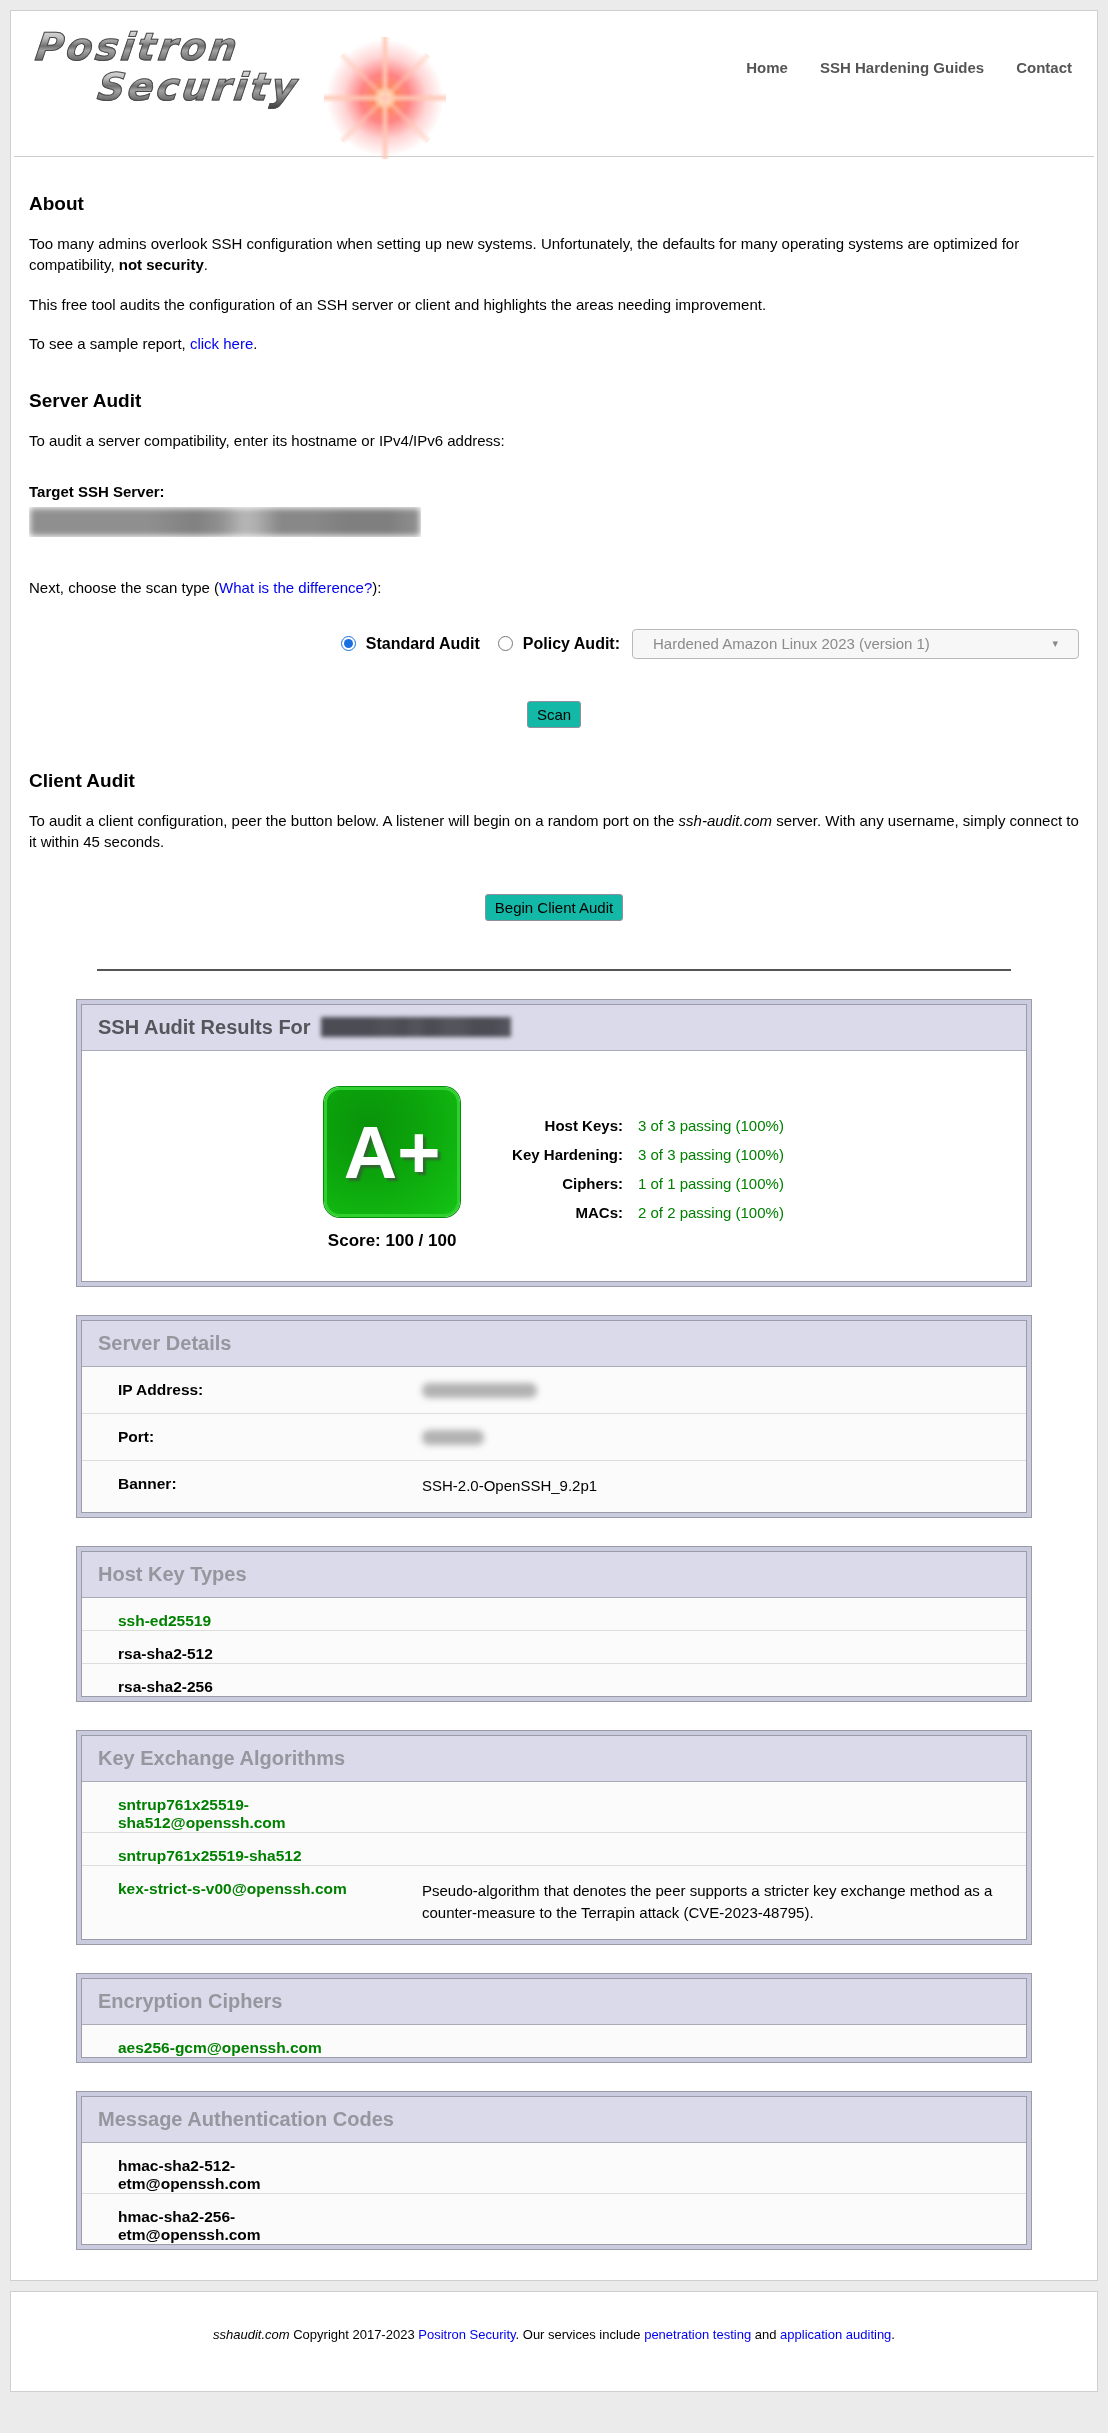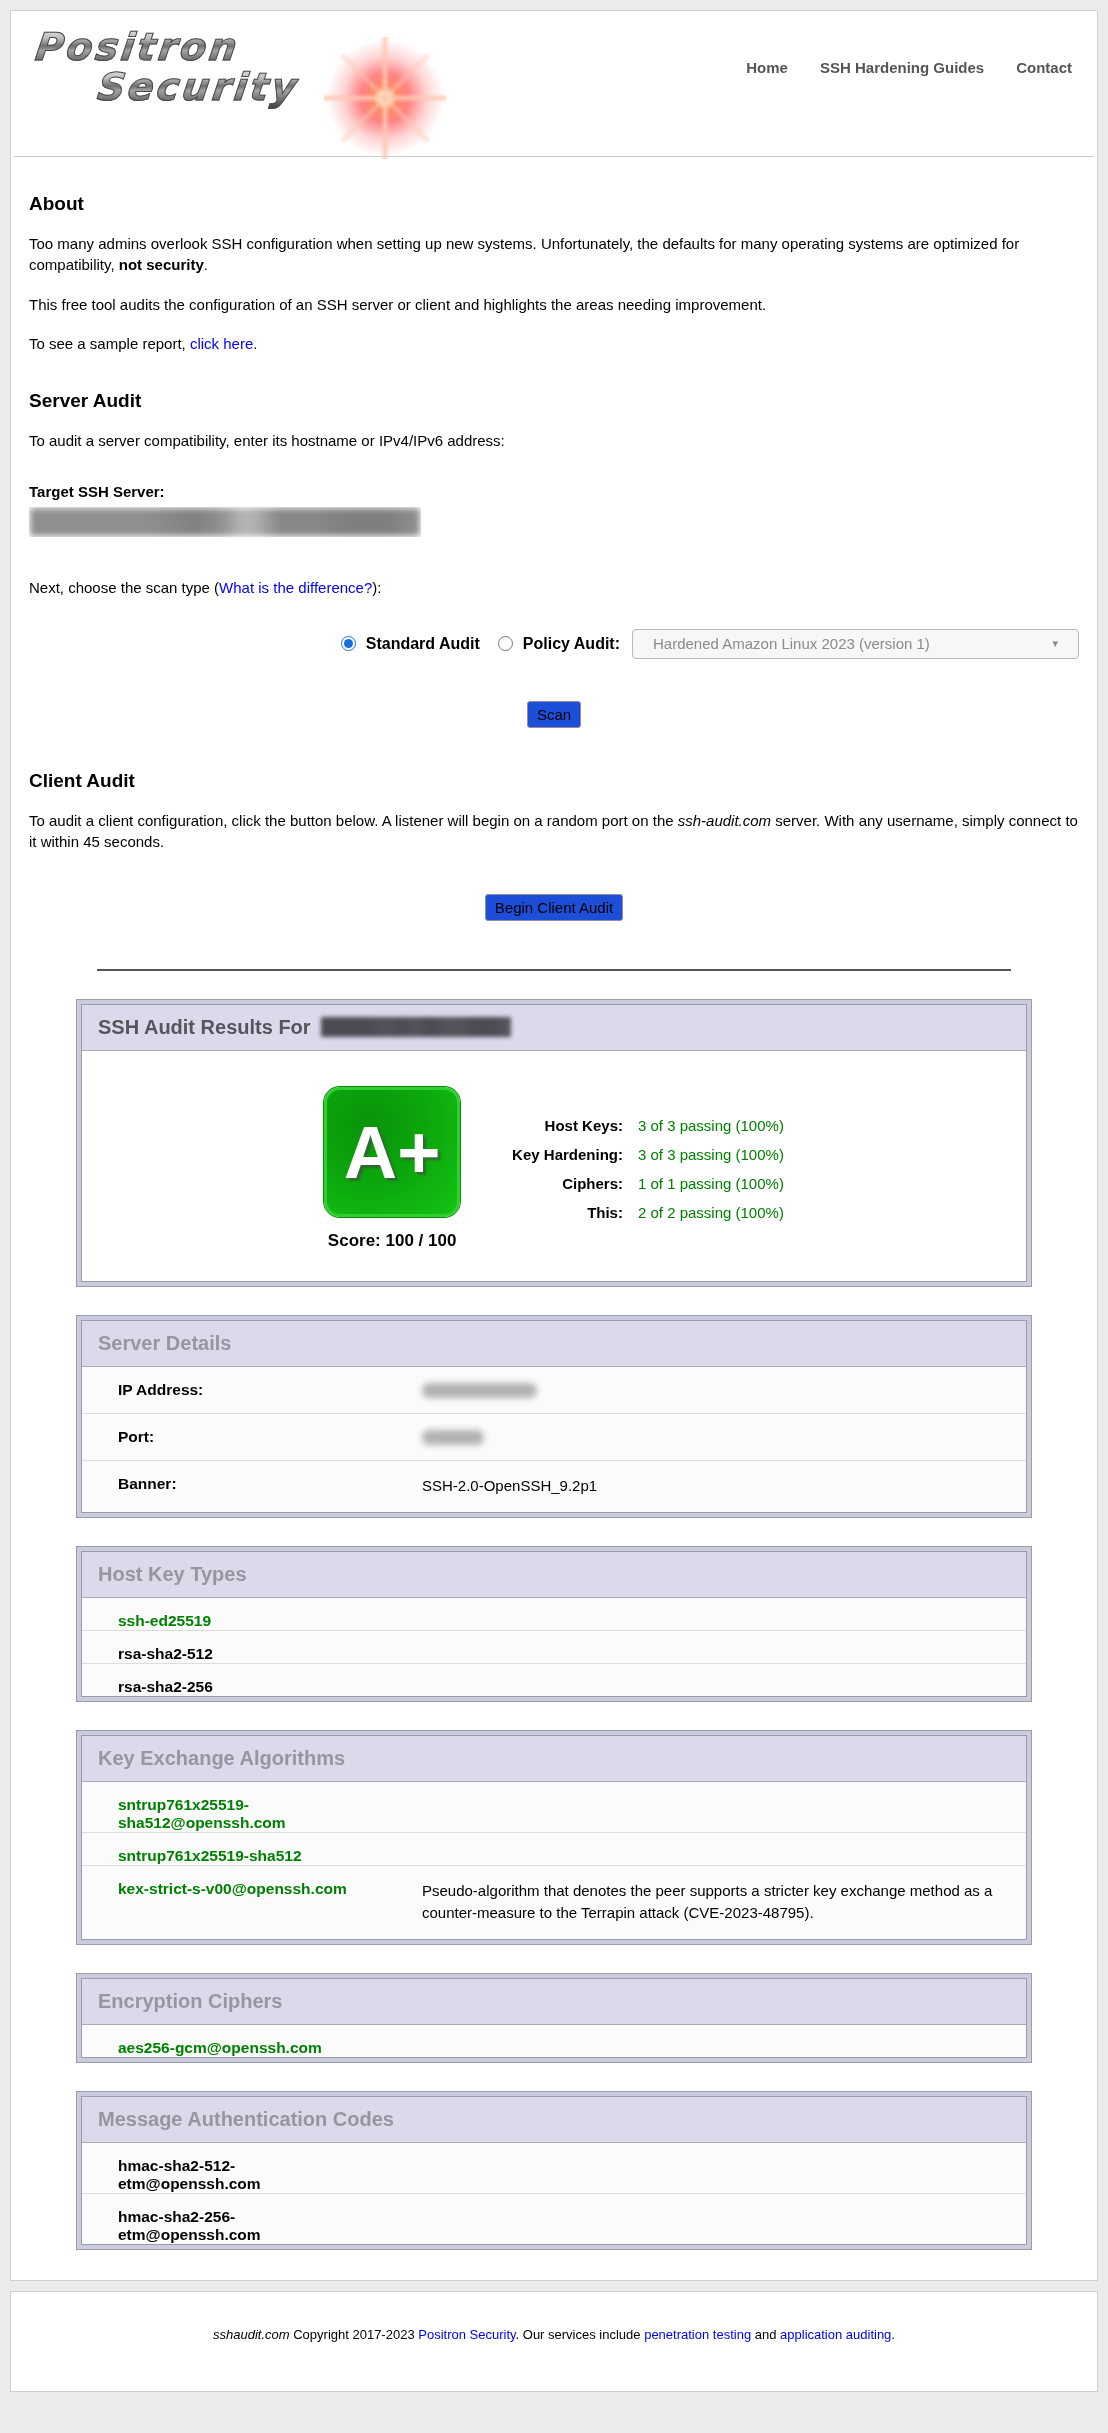--- a/index.html
+++ b/index.html
@@ -55,21 +55,21 @@
         radial-gradient(circle at 96% 52%, #a8a8a8 0 22%, transparent 36%),
         linear-gradient(#e6e6e6,#ededed); }
   .radio-row { display:flex; justify-content:flex-end; align-items:center; gap:8px;
                font-weight:bold; font-size:16px; margin:30px 0; }
   .radio-row input[type=radio] { width:15px; height:15px; accent-color:#1a6fe0; margin:0 2px 0 0; }
   .sel { width:447px; height:30px; background:#f7f7f7; border:1px solid #b9b9b9; border-radius:4px;
          color:#8b8b8b; font-size:15px; font-weight:normal; display:flex; align-items:center;
          justify-content:space-between; padding:0 20px; margin-left:4px; }
   .sel .chev { color:#888; font-size:11px; }
   .btn-row { text-align:center; margin:42px 0; }
-  button.std { font-family:inherit; font-size:15px; padding:4px 9px; background:#1d4ed8;
+  button.std { font-family:inherit; font-size:15px; padding:4px 9px; background:#14b8a6;
                border:1px solid #8f8f9d; border-radius:3px; color:#000; cursor:pointer; }
   hr.sep { border:0; border-top:2px solid #555; width:87%; margin:48px auto 0; }
 
   
   .sbox { margin:28px 47px 0; border:1px solid #9c9ca8; background:#cbcbdf; padding:4px; }
   .sbox-in { border:1px solid #9c9ca8; background:#fbfbfb; }
   .sbox-head { background:#dadaea; border-bottom:1px solid #ababb8; padding:11px 16px;
                font-size:20px; font-weight:bold; color:#96969f; }
   .results .sbox-head { color:#55555c; }
   .smudge { display:inline-block; width:190px; height:20px; margin-left:10px; vertical-align:-3px;
@@ -159,21 +159,21 @@
         <span>Hardened Amazon Linux 2023 (version 1)</span>
         <span class="chev">▾</span>
       </div>
     </div>
 
     <div class="btn-row">
       <button class="std">Scan</button>
     </div>
 
     <h2>Client Audit</h2>
-    <p><span>To audit a client configuration, click the button below. A listener will begin on a random port on the </span><span class="it">ssh-audit.com</span><span> server. With any username, simply connect to it within 45 seconds.</span></p>
+    <p><span>To audit a client configuration, peer the button below. A listener will begin on a random port on the </span><span class="it">ssh-audit.com</span><span> server. With any username, simply connect to it within 45 seconds.</span></p>
 
     <div class="btn-row">
       <button class="std">Begin Client Audit</button>
     </div>
 
     <hr class="sep">
 
     <div class="sbox results">
       <div class="sbox-in">
         <div class="sbox-head"><span>SSH Audit Results For</span><span class="smudge"></span></div>
@@ -182,21 +182,21 @@
             <div class="grade">A+</div>
             <div class="score">Score: 100 / 100</div>
           </div>
           <div class="stats">
             <span class="sl">Host Keys:</span>
             <span class="sv">3 of 3 passing (100%)</span>
             <span class="sl">Key Hardening:</span>
             <span class="sv">3 of 3 passing (100%)</span>
             <span class="sl">Ciphers:</span>
             <span class="sv">1 of 1 passing (100%)</span>
-            <span class="sl">This:</span>
+            <span class="sl">MACs:</span>
             <span class="sv">2 of 2 passing (100%)</span>
           </div>
         </div>
       </div>
     </div>
 
     <div class="sbox">
       <div class="sbox-in">
         <div class="sbox-head">Server Details</div>
         <table class="tbl">

